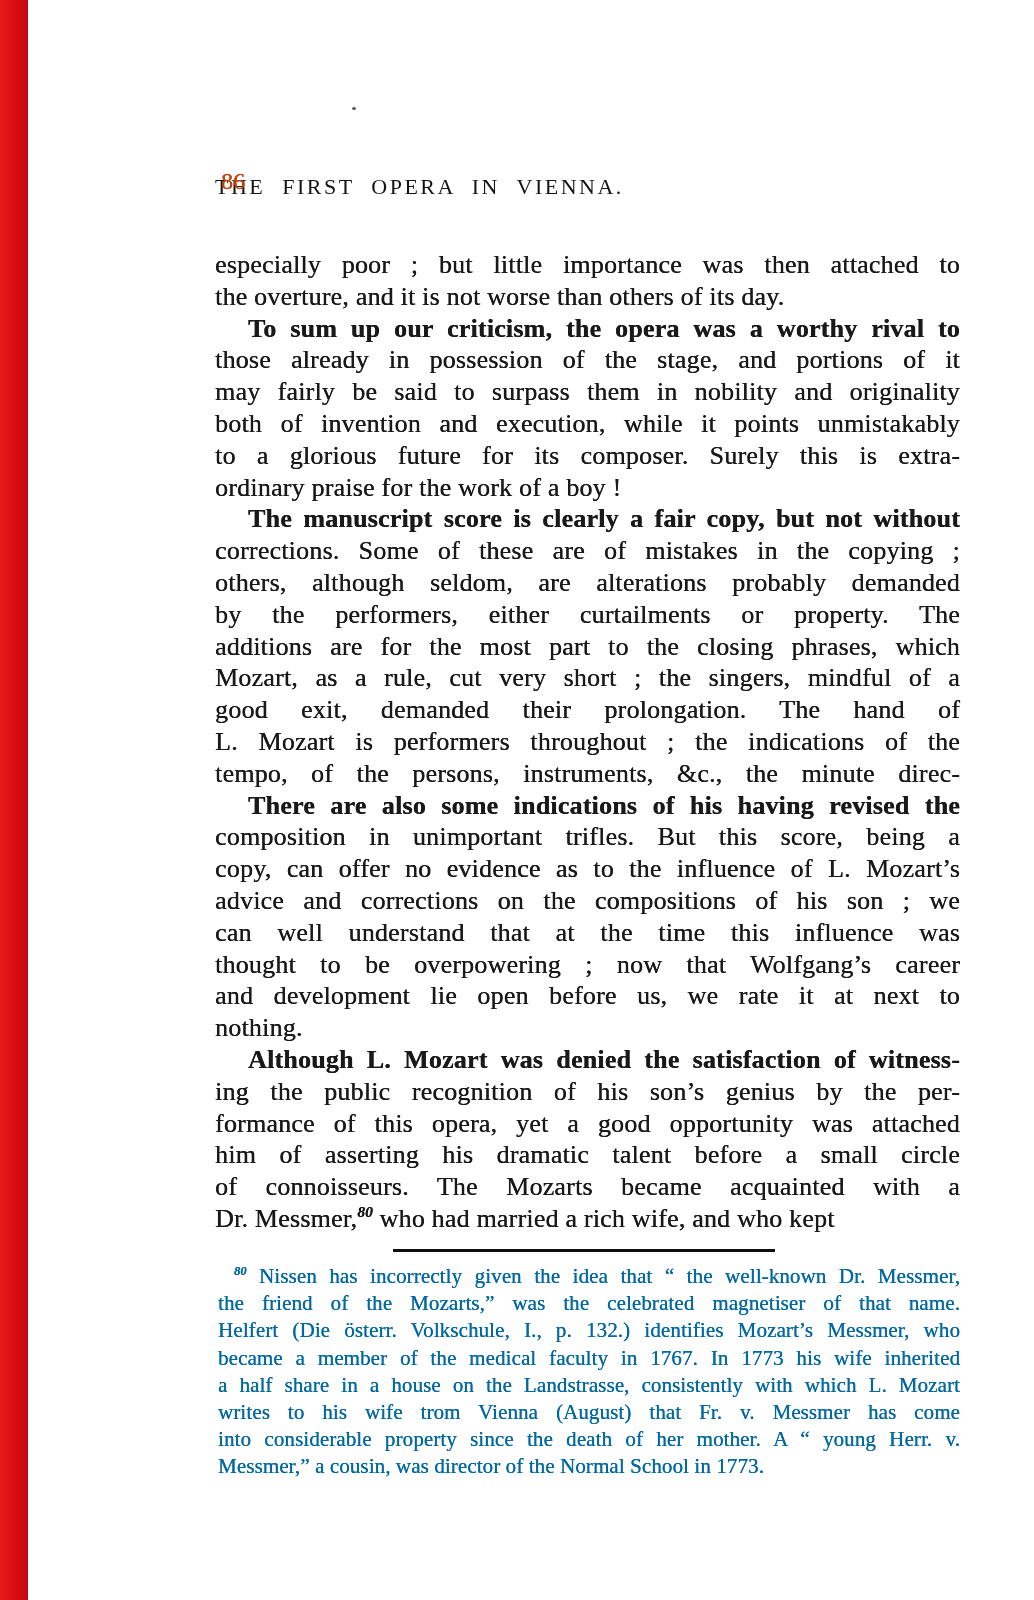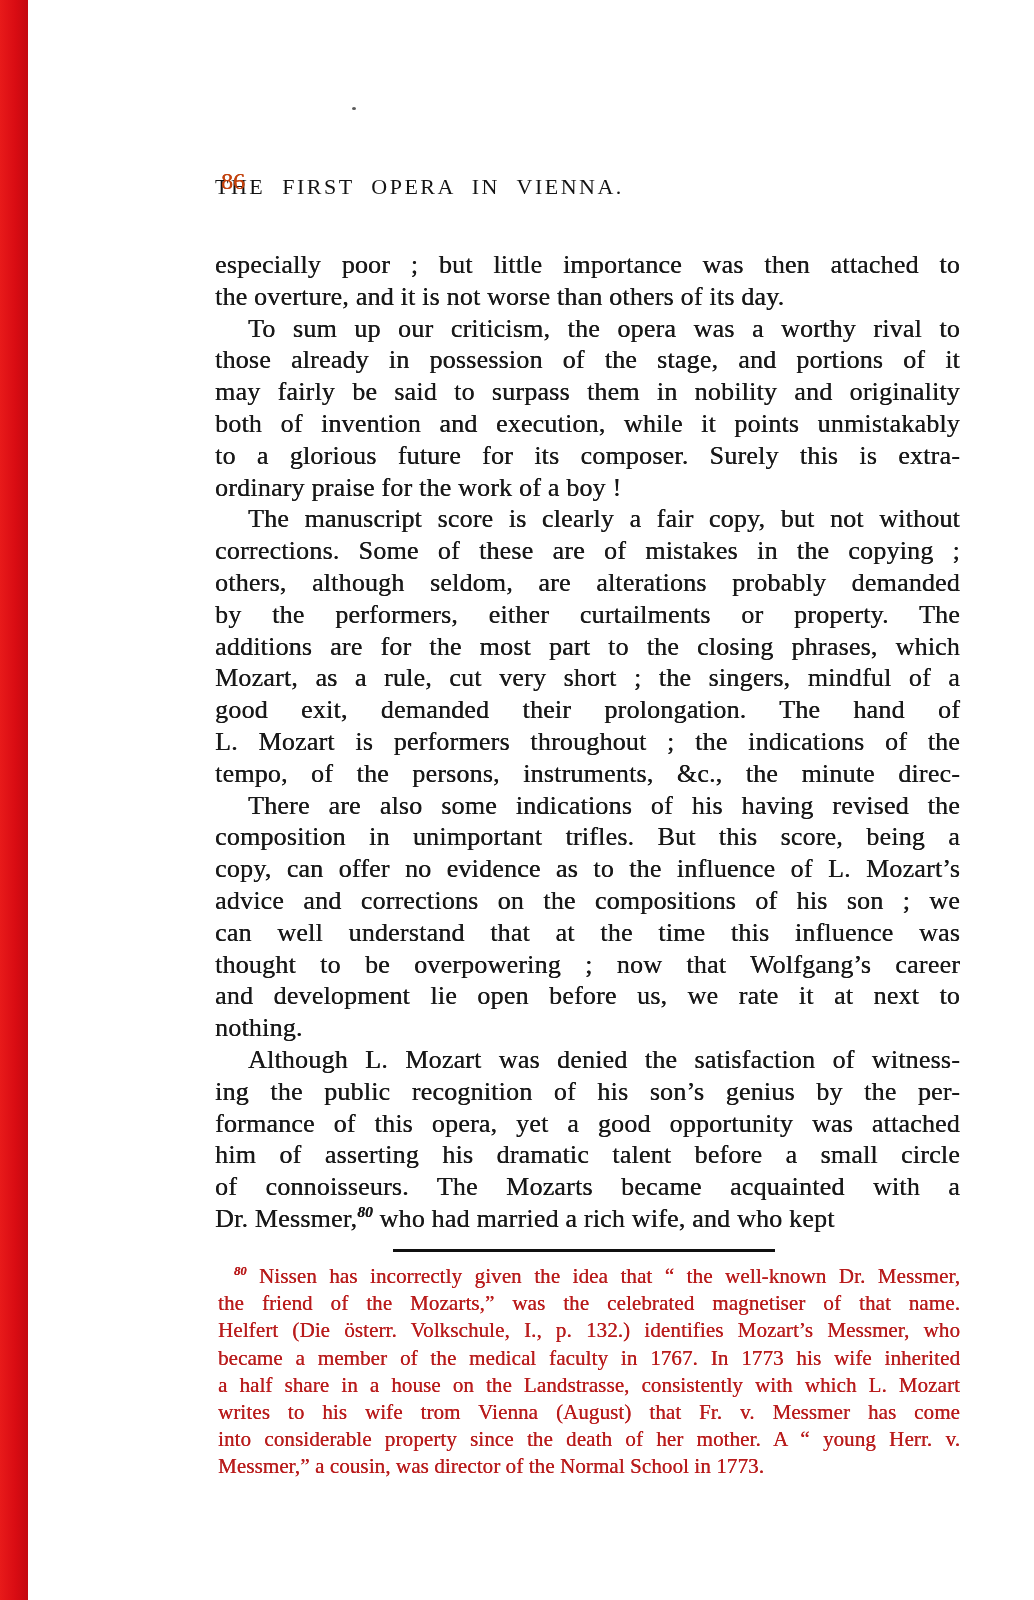--- a/index.html
+++ b/index.html
@@ -49,32 +49,32 @@
   }
   .footnote-rule {
     position: absolute; left: 393px; top: 1249px;
     width: 382px; height: 3px;
     background: #101010;
   }
   .footnote-text {
     position: absolute; left: 218px; top: 1263px; width: 742px;
     font-size: 21px; line-height: 27.2px;
     letter-spacing: 0.1px;
-    color: #b91c1c;
+    color: #0369a1;
     text-shadow: 0.25px 0 0 currentColor;
   }
   .line {
     text-align: justify;
     text-align-last: justify;
     white-space: normal;
   }
   .line.last {
     text-align-last: left;
   }
-  .para.indent .line:first-child { padding-left: 33px; }
+  .para.indent .line:first-child { padding-left: 33px; font-weight: bold; }
   .footnote-text .line:first-child { padding-left: 16px; }
   sup.fn-mark {
     font-size: 0.60em;
     font-weight: bold;
     vertical-align: super;
     line-height: 0;
     letter-spacing: 0;
     font-style: italic;
   }
 </style>

